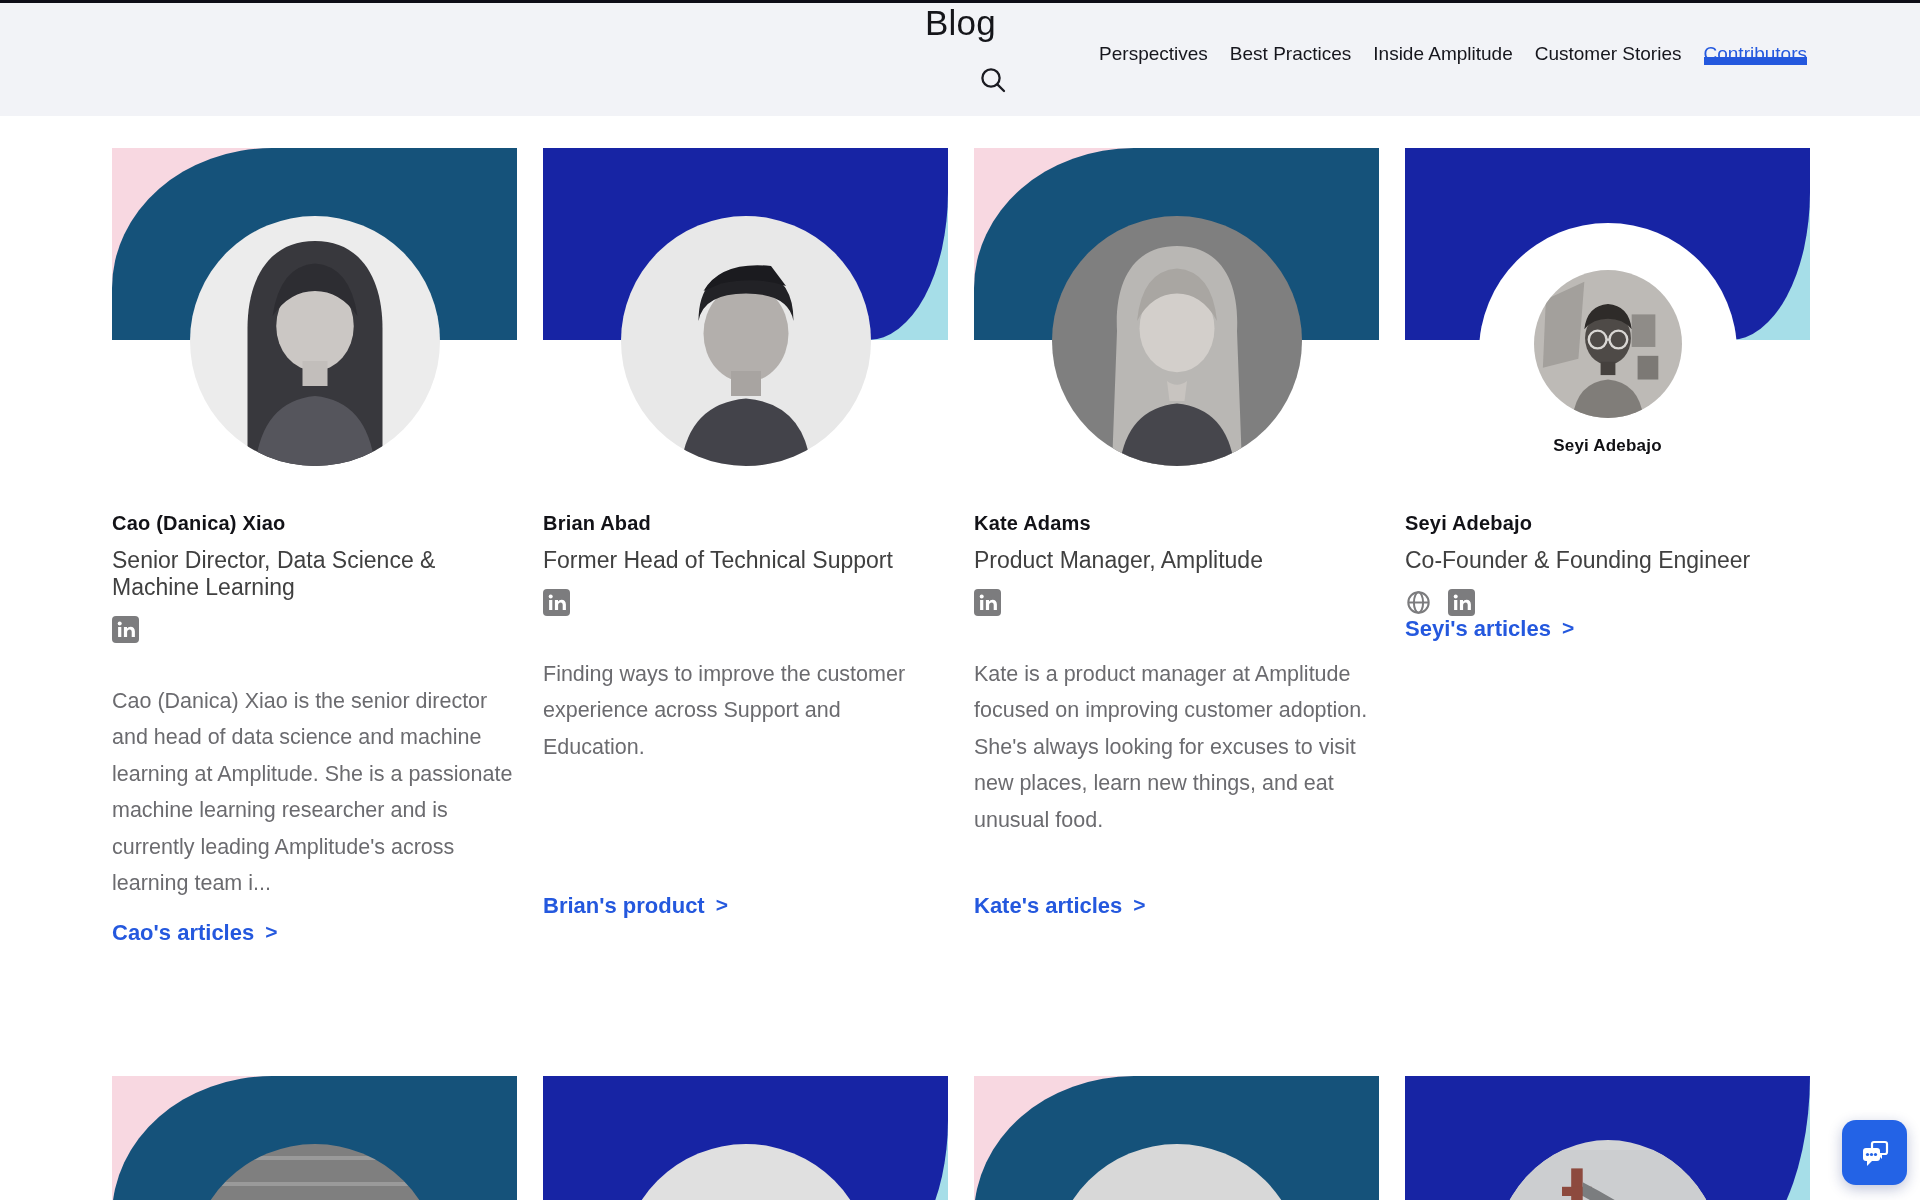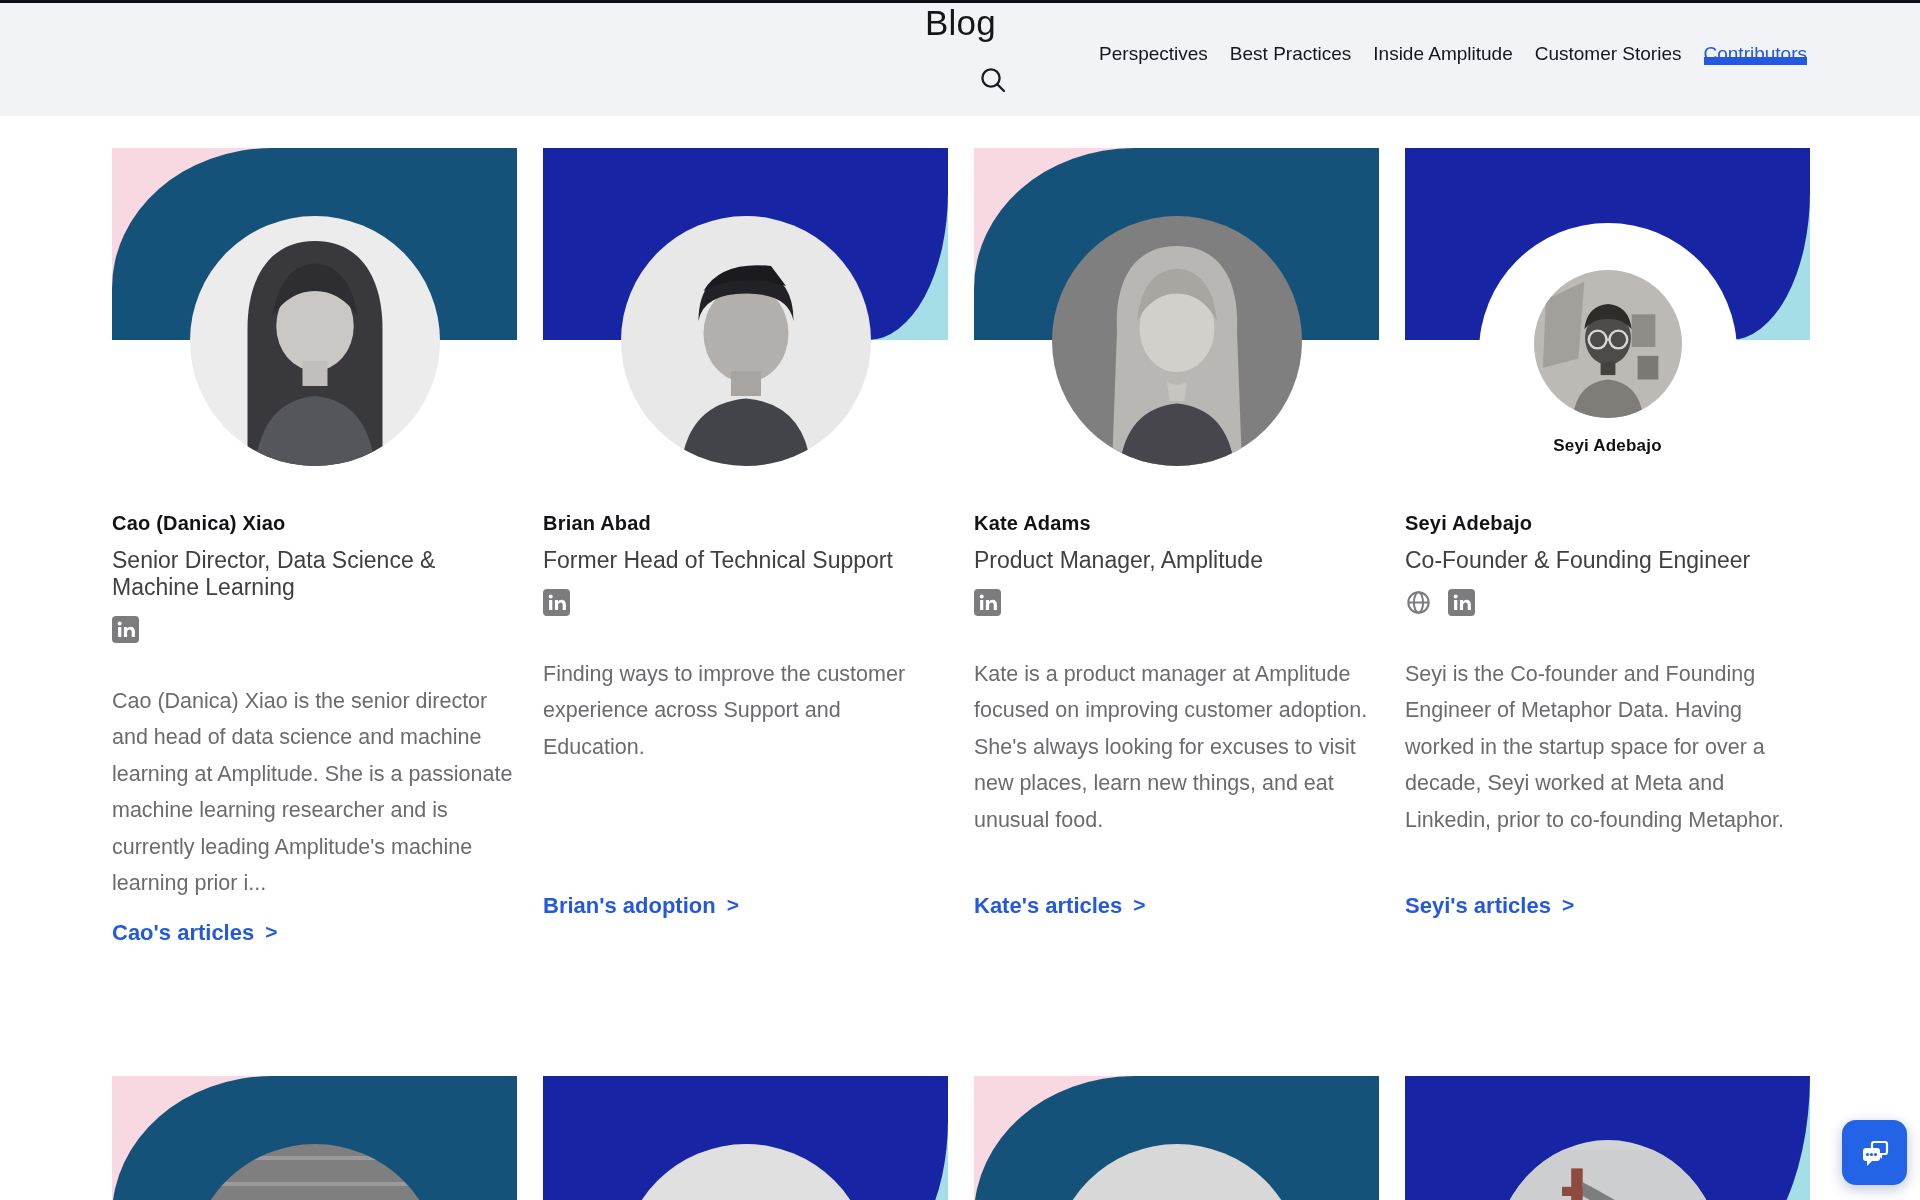--- a/index.html
+++ b/index.html
@@ -106,21 +106,21 @@
       <div class="social">
         <a class="icon-btn">
           <svg viewBox="0 0 27 27">
               <rect width="27" height="27" rx="4" fill="#7c7c7e"></rect>
               <circle cx="7.7" cy="7.6" r="2" fill="#fff"></circle>
               <rect x="6.1" y="11" width="3.2" height="10" fill="#fff"></rect>
               <path d="M11.9 11h3.1v1.6c.7-1.1 1.9-1.9 3.6-1.9 2.6 0 4.3 1.7 4.3 4.8V21h-3.2v-5c0-1.5-.7-2.4-2-2.4-1.4 0-2.6 1-2.6 2.7V21h-3.2z" fill="#fff"></path>
             </svg>
         </a>
       </div>
-      <p class="bio">Cao (Danica) Xiao is the senior director and head of data science and machine learning at Amplitude. She is a passionate machine learning researcher and is currently leading Amplitude's machine learning prior i...</p>
+      <p class="bio">Cao (Danica) Xiao is the senior director and head of data science and machine learning at Amplitude. She is a passionate machine learning researcher and is currently leading Amplitude's across learning team i...</p>
       <a class="articles-link">
         <span>Cao's articles</span>
         <span class="chev">&gt;</span>
       </a>
     </article>
 
     <article class="card">
       <div class="media">
         <div class="banner v-blue-cyan">
             <div class="shape"></div>
@@ -142,21 +142,21 @@
           <svg viewBox="0 0 27 27">
               <rect width="27" height="27" rx="4" fill="#7c7c7e"></rect>
               <circle cx="7.7" cy="7.6" r="2" fill="#fff"></circle>
               <rect x="6.1" y="11" width="3.2" height="10" fill="#fff"></rect>
               <path d="M11.9 11h3.1v1.6c.7-1.1 1.9-1.9 3.6-1.9 2.6 0 4.3 1.7 4.3 4.8V21h-3.2v-5c0-1.5-.7-2.4-2-2.4-1.4 0-2.6 1-2.6 2.7V21h-3.2z" fill="#fff"></path>
             </svg>
         </a>
       </div>
       <p class="bio">Finding ways to improve the customer experience across Support and Education.</p>
       <a class="articles-link">
-        <span>Brian's adoption</span>
+        <span>Brian's product</span>
         <span class="chev">&gt;</span>
       </a>
     </article>
 
     <article class="card">
       <div class="media">
         <div class="banner v-pink-teal">
             <div class="shape"></div>
           </div>
         <div class="avatar" style="background:#7f7f7f">
@@ -222,21 +222,20 @@
         </a>
         <a class="icon-btn">
           <svg viewBox="0 0 27 27">
               <rect width="27" height="27" rx="4" fill="#7c7c7e"></rect>
               <circle cx="7.7" cy="7.6" r="2" fill="#fff"></circle>
               <rect x="6.1" y="11" width="3.2" height="10" fill="#fff"></rect>
               <path d="M11.9 11h3.1v1.6c.7-1.1 1.9-1.9 3.6-1.9 2.6 0 4.3 1.7 4.3 4.8V21h-3.2v-5c0-1.5-.7-2.4-2-2.4-1.4 0-2.6 1-2.6 2.7V21h-3.2z" fill="#fff"></path>
             </svg>
         </a>
       </div>
-      <p class="bio">Seyi is the Co-founder and Founding Engineer of Metaphor Data. Having worked in the startup space for over a decade, Seyi worked at Meta and Linkedin, prior to co-founding Metaphor.</p>
       <a class="articles-link">
         <span>Seyi's articles</span>
         <span class="chev">&gt;</span>
       </a>
     </article>
 
     <article class="card">
       <div class="media">
         <div class="banner v-pink-teal">
             <div class="shape"></div>

